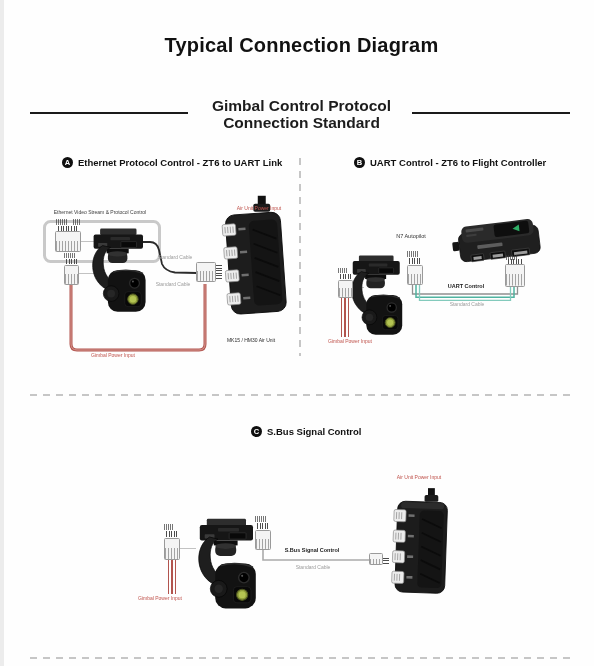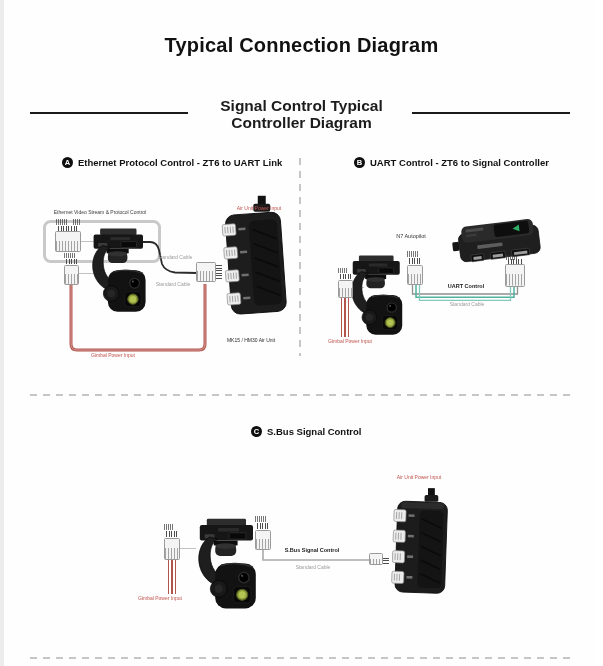--- a/index.html
+++ b/index.html
@@ -139,37 +139,37 @@
     </g>
   </defs>
 </svg>
 
 <div class="page">
   <div class="edge"></div>
 
   <h1 class="main-title">Typical Connection Diagram</h1>
 
   <div class="subtitle">
-    <div>Signal Control Typical</div>
-    <div>Controller Diagram</div>
+    <div>Gimbal Control Protocol</div>
+    <div>Connection Standard</div>
   </div>
   <div class="subline" style="left:30px;width:158px"></div>
   <div class="subline" style="left:412px;width:158px"></div>
 
   <div class="vdash" style="left:299px;top:158px;height:198px"></div>
   <div class="hdash" style="left:30px;top:394px;width:540px"></div>
   <div class="hdash" style="left:30px;top:657px;width:540px"></div>
 
   <div class="sechead" style="left:62px;top:157px">
     <span class="badge">A</span>
     <span>Ethernet Protocol Control - ZT6 to UART Link</span>
   </div>
   <div class="sechead" style="left:354px;top:157px">
     <span class="badge">B</span>
-    <span>UART Control - ZT6 to Signal Controller</span>
+    <span>UART Control - ZT6 to Flight Controller</span>
   </div>
   <div class="sechead" style="left:251px;top:426px">
     <span class="badge">C</span>
     <span>S.Bus Signal Control</span>
   </div>
 
   <svg class="cables" width="603" height="666" viewBox="0 0 603 666">
 
     <rect x="44.5" y="221.5" width="115" height="40" rx="6" style="fill:none;stroke:var(--cable-gray,#c9c9c9);stroke-width:3"></rect>
     <path d="M138,242 L150,242 Q157,242 159,250 L162,264 Q165,271 175,272.5 L197,273" style="fill:none;stroke:#2b2b2b;stroke-width:1.8"></path>

